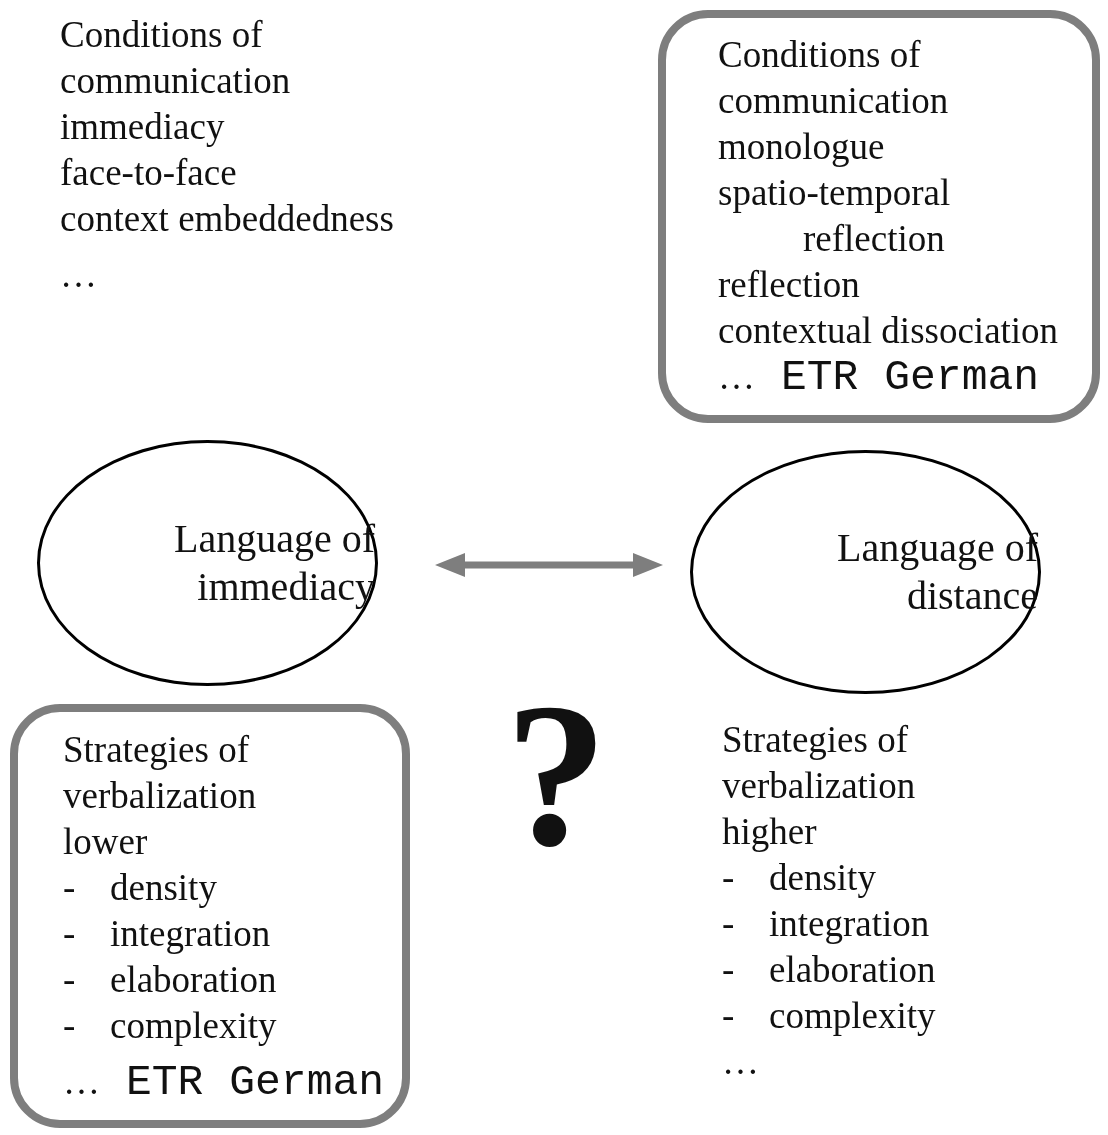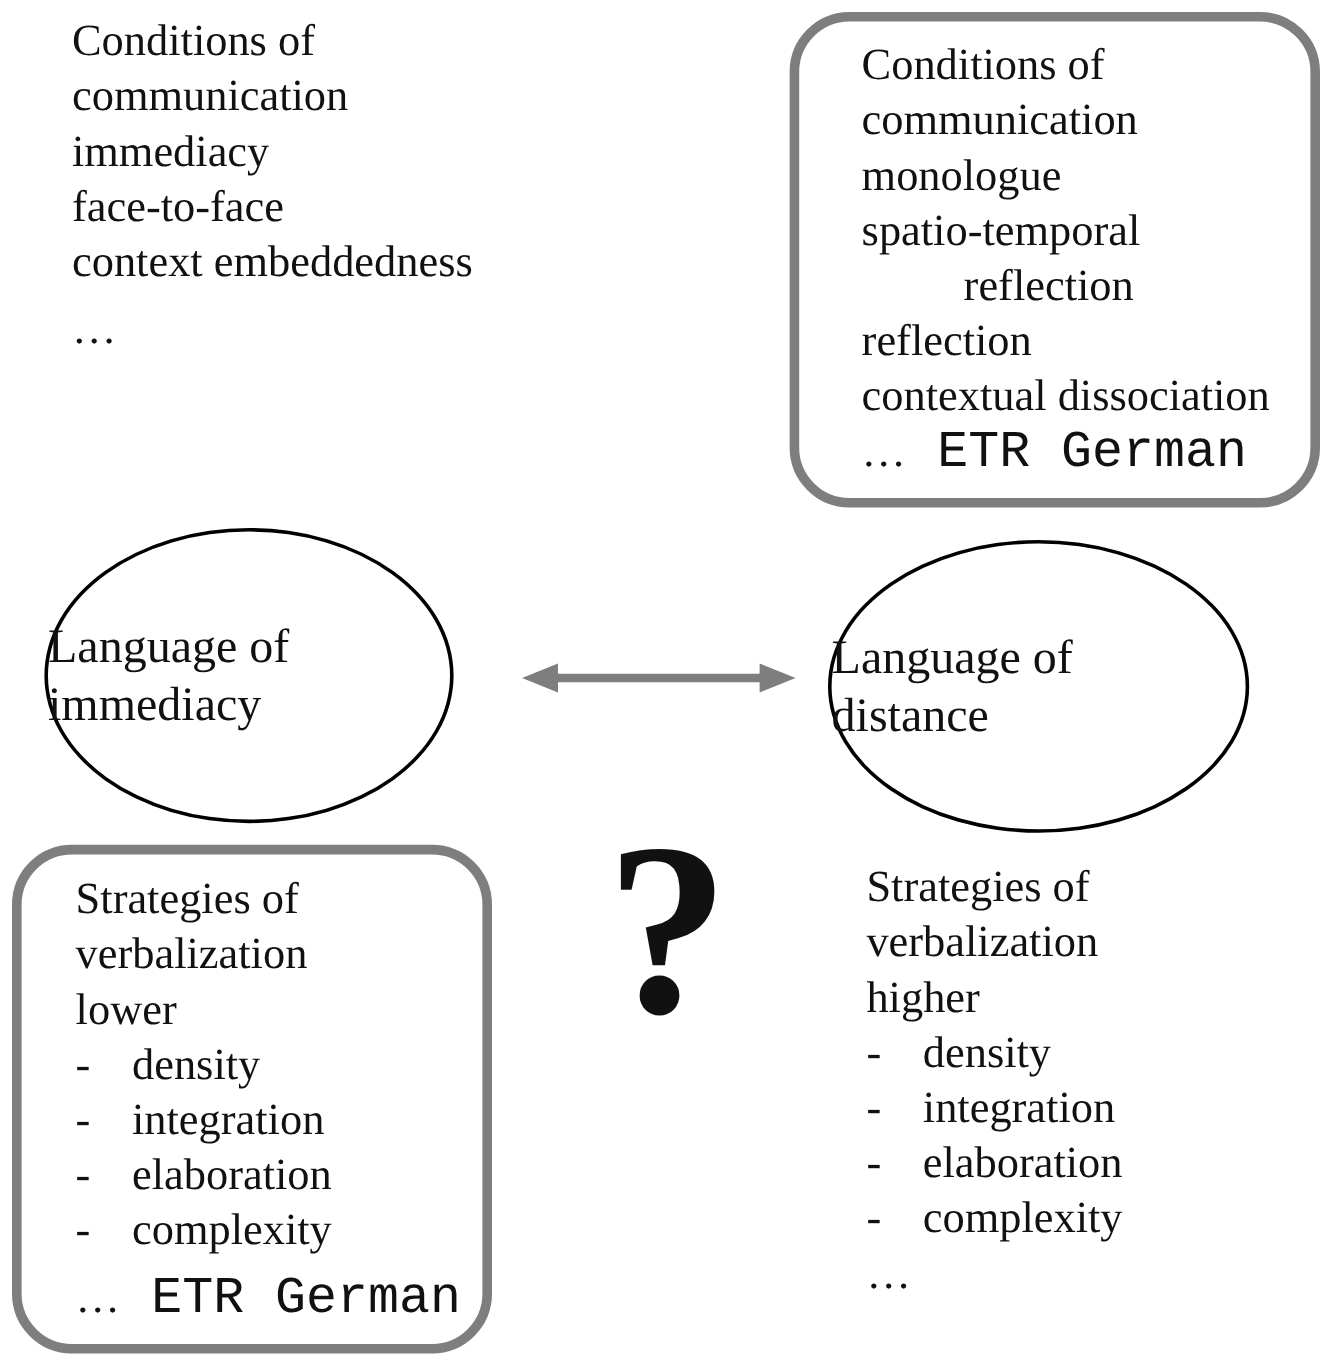--- a/index.html
+++ b/index.html
@@ -15,21 +15,21 @@
   }
   .gray-box .inner { font-size:37px; line-height:46px; white-space:nowrap; }
   .indent { padding-left:85px; }
   .dash-row { display:flex; }
   .dash-col { width:47px; flex:none; }
   .etr-row { display:flex; align-items:baseline; gap:26px; }
   .etr-label { font-family:Liberation Mono, monospace; font-size:43px; }
   .gap-top { margin-top:10px; }
   .ellipse {
     position:absolute; box-sizing:border-box; border:3px solid #000000; border-radius:50%;
-    display:flex; flex-direction:column; align-items:flex-start; justify-content:center;
+    display:flex; flex-direction:column; align-items:flex-end; justify-content:center;
     text-align:center; font-size:40px; line-height:48px; background:#ffffff;
   }
   .arrow-svg { position:absolute; }
   .arrow-line { stroke:#7e7e7e; stroke-width:7; }
   .arrow-head { fill:#7e7e7e; }
   .qmark {
     position:absolute; font-size:205px; line-height:1; font-weight:bold;
     font-family:"Liberation Serif", serif; color:#111111;
   }
 </style>

